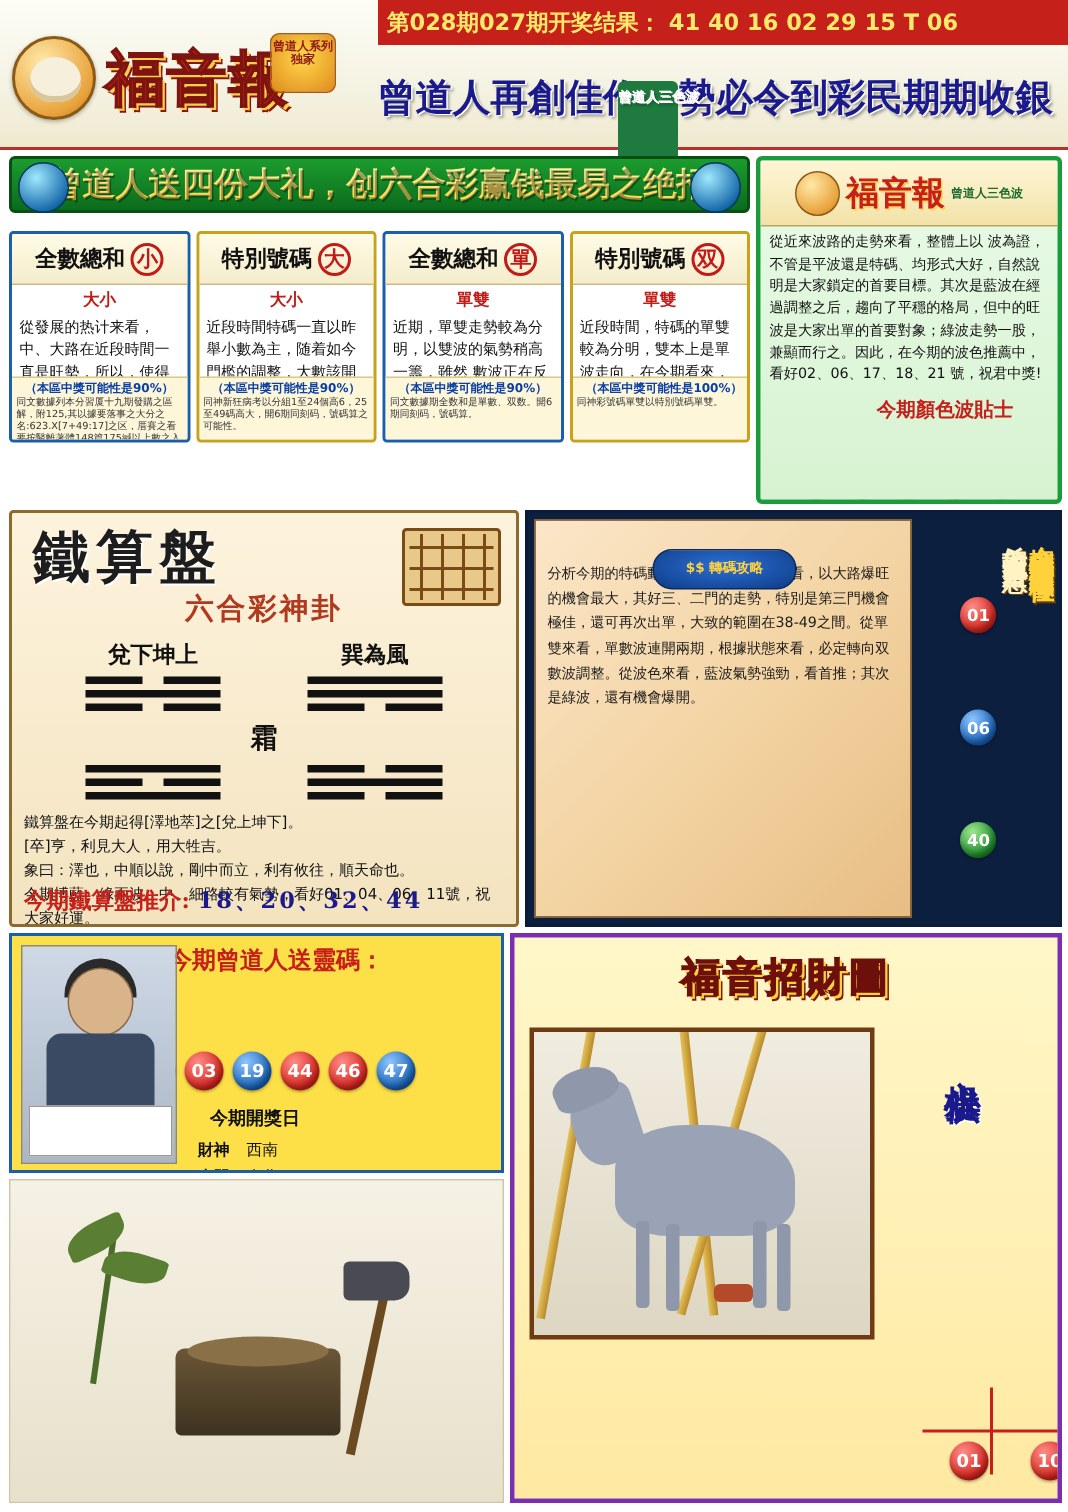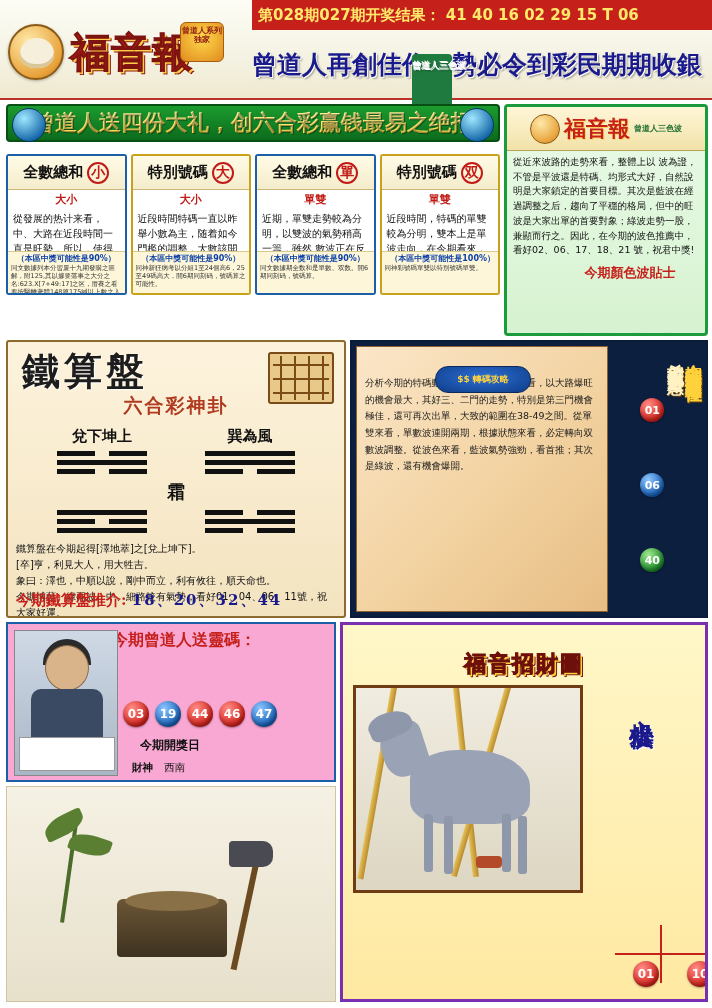--- a/index.html
+++ b/index.html
@@ -225,21 +225,21 @@
     font-size:17px; letter-spacing:2px; line-height:1.05;
   }
   .vtext.y{ color:#ffd23c; text-shadow:1px 1px 0 #6b3f00; }
   .vtext.w{ color:#fff3c4; text-shadow:1px 1px 0 #6b3f00; }
   .amid-balls{ display:flex; flex-direction:column; gap:3px; margin-right:2px; }
   .ball.sm{ width:24px;height:24px;font-size:11px; }
 
   
   .lucky{
     position:absolute; left:6px; top:622px; width:330px; height:160px;
-    border:2px solid #1a5fa8; background:#f9a8d4; overflow:hidden;
+    border:2px solid #1a5fa8; background:#fde047; overflow:hidden;
   }
   .lucky-title{
     text-align:center; font-size:16px; font-weight:bold; color:#c6201b;
     font-family:"DejaVu Serif",serif; padding:6px 0 2px; margin-left:26px;
   }
   .lucky-balls{ display:flex; justify-content:center; gap:6px; margin-left:26px; }
   .portrait{
     position:absolute; left:6px; top:6px; width:104px; height:146px;
     border:1px solid #888; background:linear-gradient(180deg,#cfd9e6,#aab6c6);
     overflow:hidden;
@@ -291,22 +291,22 @@
   .axe-h{ position:absolute; left:236px; top:64px; width:6px;height:120px; background:#6b4a22; transform:rotate(12deg);}
   .axe-b{ position:absolute; left:222px; top:54px; width:44px;height:26px; background:#4a4a52; border-radius:4px 10px 10px 4px;}
 
   
   .zcp{
     position:absolute; left:340px; top:622px; width:368px; height:380px;
     border:3px solid #7a2fb0; background:linear-gradient(180deg,#fff7c8,#ffe9a2);
     overflow:hidden;
   }
   .zcp-title{
-    text-align:center; padding:24px 0 4px;
-    font-family:"DejaVu Serif",serif; font-size:22px; font-weight:bold;
+    text-align:center; padding:9px 0 4px;
+    font-family:"DejaVu Serif",serif; font-size:26px; font-weight:bold;
     color:#c6201b; -webkit-text-stroke:1px #6d0f0b;
     text-shadow:2px 2px 0 #ffd23c, 3px 3px 0 #7a1a12;
     letter-spacing:2px;
   }
   .zcp-photo{
     position:absolute; left:10px; top:60px; width:230px; height:208px;
     border:3px solid #6f3b12; background:linear-gradient(180deg,#f0ece0,#ddd6c2);
     overflow:hidden;
   }
   .horse{

